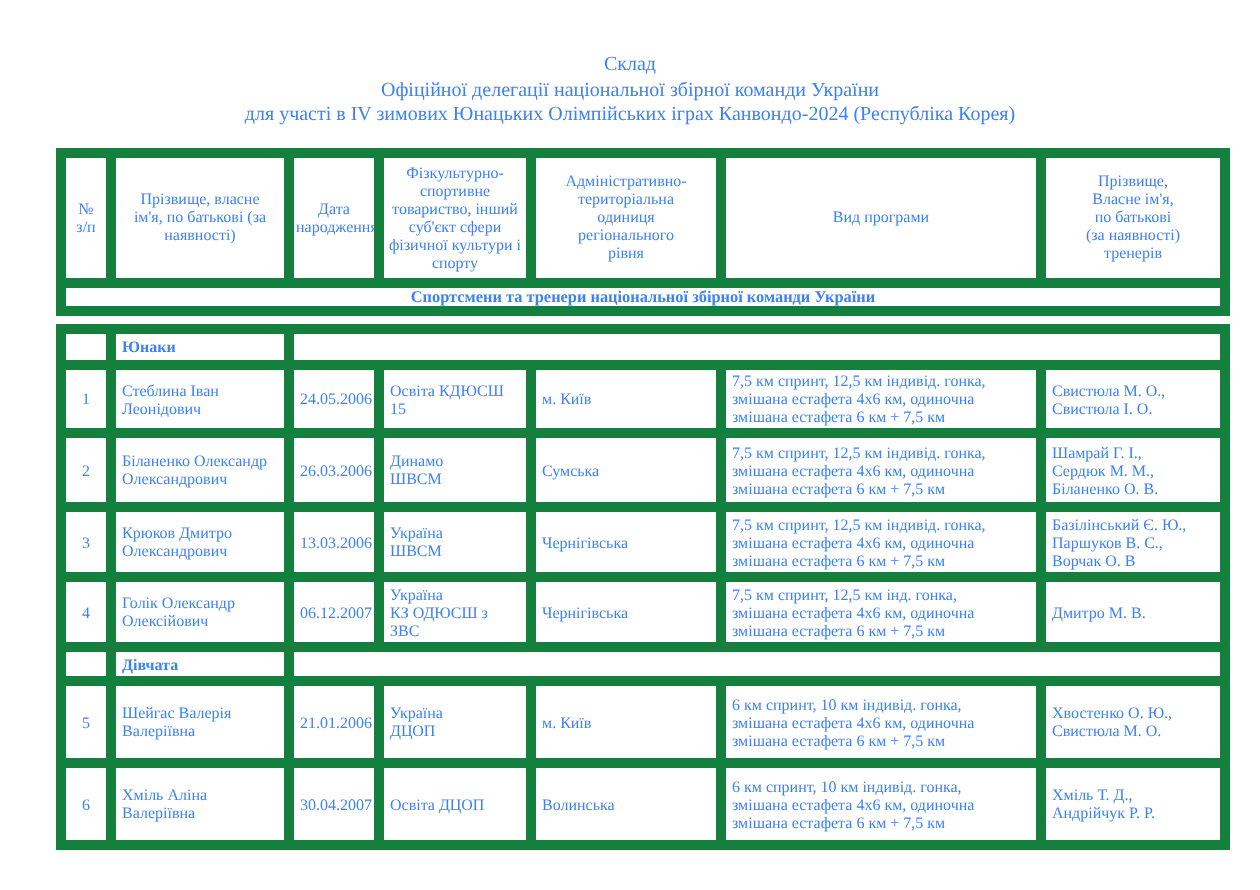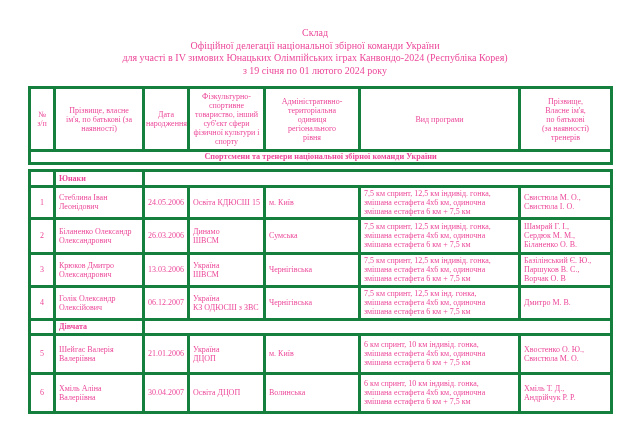--- a/index.html
+++ b/index.html
@@ -1,26 +1,26 @@
 <!DOCTYPE html>
 <html><head>
 <meta charset="utf-8">
 <style>
   html,body { margin:0; padding:0; background:#fff; }
   .page {
     position:relative; width:630px; height:445px; background:#ffffff;
-    font-family:"Liberation Serif","DejaVu Serif",serif; color:#ec4899;
+    font-family:"Liberation Serif","DejaVu Serif",serif; color:#3b82f6;
     overflow:hidden;
   }
   .titles { padding-top:27px; margin-left:24px; width:582px; text-align:center;
             font-size:10px; line-height:12.6px; }
   .titles div { white-space:nowrap; }
   table { border-collapse:collapse; table-layout:fixed; margin-left:28px; width:582px; }
   td {
-    border:3px solid #15803d; font-size:8px; line-height:1.13;
+    border:5px solid #15803d; font-size:8px; line-height:1.13;
     vertical-align:middle; padding:1px 3px; white-space:pre-line; overflow:hidden;
   }
   .hdr td { text-align:center; height:58px; padding:1px 1px; }
   .section-row td { font-weight:bold; text-align:center; height:9px; font-size:8.2px; padding:0 16px; }
   .gap { height:4px; }
   .group-row td { height:11px;font-family:Liberation Serif, serif; }
   .group-label { font-weight:bold; }
   .c-num, .c-dob { text-align:center; }
   .r1 td { height:24px; } .r2 td { height:30px; } .r3 td { height:28px; }
   .r4 td { height:28px; } .g2 td { height:10px; }
@@ -28,21 +28,20 @@
 </style>
 </head>
 <body>
 
 <div class="page">
 
   <div class="titles">
     <div>Склад</div>
     <div>Офіційної делегації національної збірної команди України</div>
     <div>для участі в IV зимових Юнацьких Олімпійських іграх Канвондо-2024 (Республіка Корея)</div>
-    <div>з 19 січня по 01 лютого 2024 року</div>
   </div>
 
   <table style="margin-top:9px;">
     <colgroup>
       <col style="width:25px">
         <col style="width:89px">
         <col style="width:45px">
       <col style="width:76px">
         <col style="width:95px">
         <col style="width:160px">

